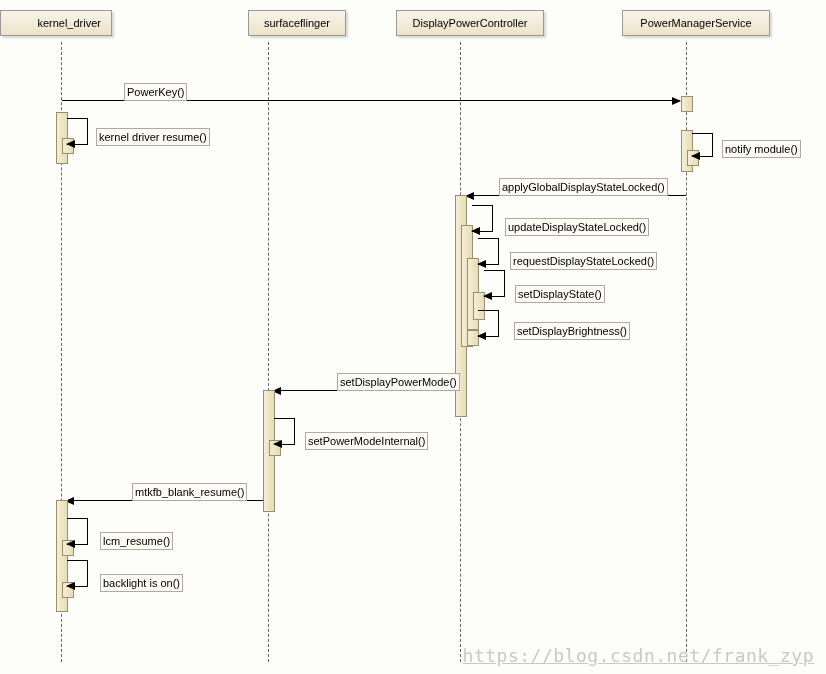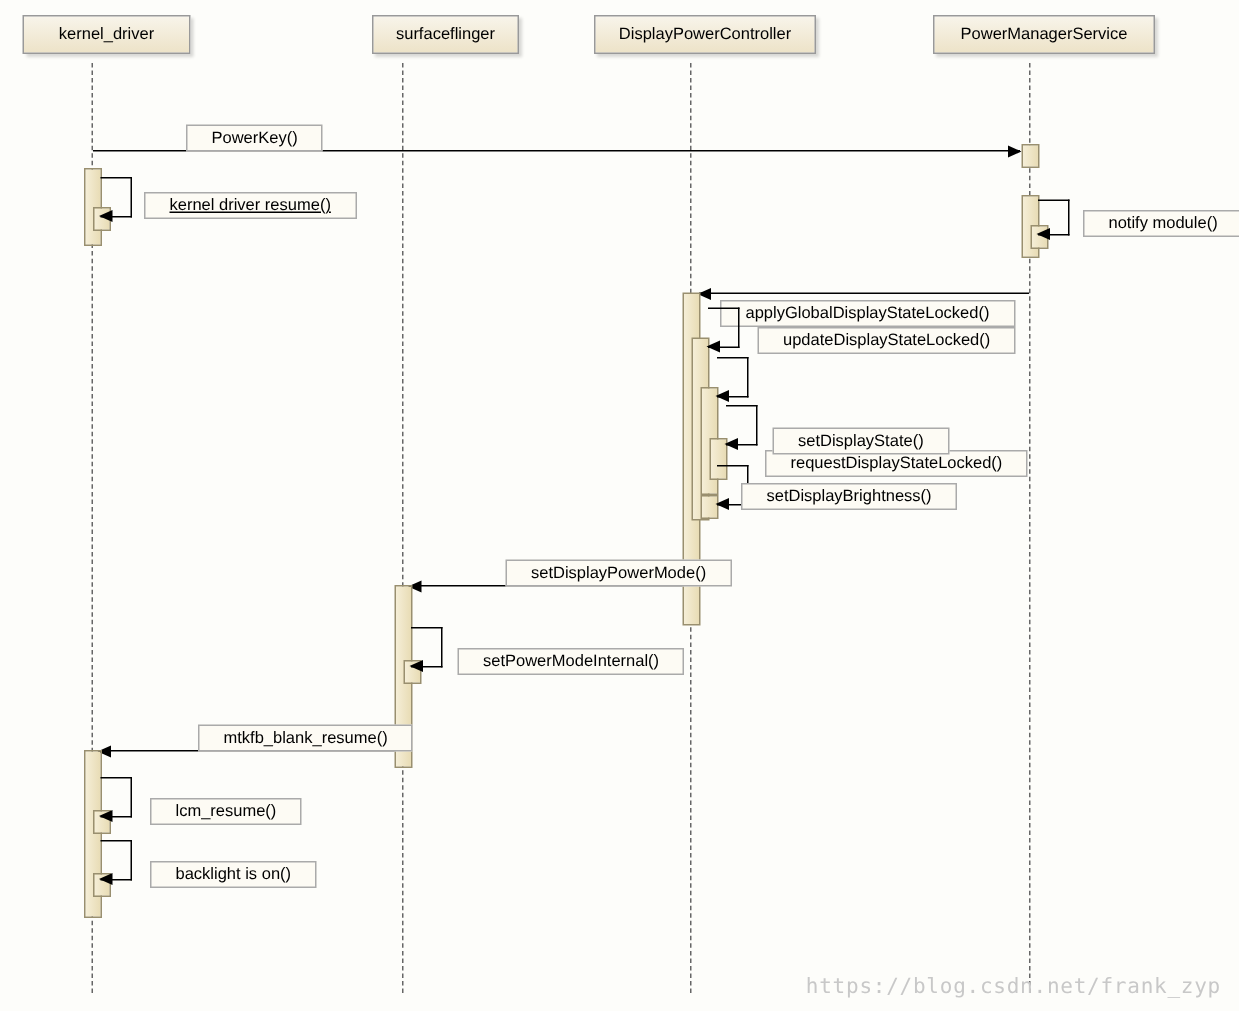--- a/index.html
+++ b/index.html
@@ -53,21 +53,21 @@
   }
   .arrow.left::after {
     left: -1px;
     top: -3.5px;
     border-right: 9px solid #000;
   }
   .msg-label {
     position: absolute;
     border: 1px solid #aaa;
     background: #fdfbf4;
-    padding: 2px 16px;
+    padding: 2px 2px;
     white-space: nowrap;
   }
   .self-call-path {
     position: absolute;
     border-top: 1px solid #000;
     border-right: 1px solid #000;
     border-bottom: 1px solid #000;
   }
   .self-call-path::after {
     content: "";
@@ -79,71 +79,72 @@
     border-top: 4px solid transparent;
     border-bottom: 4px solid transparent;
     border-right: 9px solid #000;
   }
   .watermark {
     position: absolute;
     right: 12px;
     bottom: 8px;
     color: #c8c8c8;
     font-family: monospace;
-    font-size: 14px;
+    font-size: 18px;
     letter-spacing: 0.5px;
+    text-decoration: underline;
   }
 </style>
 </head>
 <body>
 
-<div class="participant-box" style="left:15px;width:90px;">kernel_driver</div>
+<div class="participant-box" style="left:0;width:90px;text-align:right;">kernel_driver</div>
 <div class="participant-box" style="left:228px;width:76px;margin-left:20px;">surfaceflinger</div>
 <div class="participant-box" style="left:396px;width:126px;">DisplayPowerController</div>
 <div class="participant-box" style="left:622px;width:126px;">PowerManagerService</div>
 
 <div class="lifeline" style="left:61px;height:620px;"></div>
 <div class="lifeline" style="left:268px;height:620px;"></div>
 <div class="lifeline" style="left:460px;height:620px;"></div>
 <div class="lifeline" style="left:686px;height:620px;"></div>
 
 <div class="arrow right" style="left:62px;top:100px;width:618px;"></div>
 <div class="msg-label" style="left:124px;top:83px;">PowerKey()</div>
 <div class="activation" style="left:681px;top:96px;height:14px;"></div>
 
 <div class="activation" style="left:56px;top:112px;height:50px;"></div>
 <div class="activation" style="left:62px;top:138px;height:14px;"></div>
 <div class="self-call-path" style="left:67px;top:118px;width:20px;height:25px;"></div>
-<div class="msg-label" style="left:96px;top:128px;text-decoration:underline;">kernel driver resume()</div>
+<div class="msg-label" style="left:96px;top:128px;">kernel driver resume()</div>
 
 <div class="activation" style="left:681px;top:130px;height:40px;"></div>
 <div class="activation" style="left:687px;top:150px;height:14px;"></div>
 <div class="self-call-path" style="left:692px;top:133px;width:20px;height:22px;"></div>
 <div class="msg-label" style="left:722px;top:140px;">notify module()</div>
 
 <div class="arrow left" style="left:466px;top:195px;width:220px;"></div>
-<div class="msg-label" style="left:480px;top:178px;margin-top:22px;">applyGlobalDisplayStateLocked()</div>
+<div class="msg-label" style="left:499px;top:178px;">applyGlobalDisplayStateLocked()</div>
 
 <div class="activation" style="left:455px;top:195px;height:220px;"></div>
 
 <div class="activation" style="left:461px;top:225px;height:120px;"></div>
 <div class="self-call-path" style="left:472px;top:205px;width:20px;height:25px;"></div>
 <div class="msg-label" style="left:505px;top:218px;">updateDisplayStateLocked()</div>
 
 <div class="activation" style="left:467px;top:258px;height:70px;"></div>
 <div class="self-call-path" style="left:478px;top:238px;width:20px;height:25px;"></div>
-<div class="msg-label" style="left:510px;top:252px;margin-top:48px;">requestDisplayStateLocked()</div>
+<div class="msg-label" style="left:510px;top:252px;">requestDisplayStateLocked()</div>
 
 <div class="activation" style="left:473px;top:292px;height:26px;"></div>
 <div class="self-call-path" style="left:484px;top:270px;width:20px;height:25px;"></div>
 <div class="msg-label" style="left:515px;top:285px;">setDisplayState()</div>
 
 <div class="activation" style="left:467px;top:330px;height:14px;"></div>
 <div class="self-call-path" style="left:478px;top:310px;width:20px;height:25px;"></div>
-<div class="msg-label" style="left:494px;top:322px;">setDisplayBrightness()</div>
+<div class="msg-label" style="left:514px;top:322px;">setDisplayBrightness()</div>
 
 <div class="arrow left" style="left:273px;top:390px;width:182px;"></div>
 <div class="msg-label" style="left:305px;top:373px;margin-left:32px;">setDisplayPowerMode()</div>
 
 <div class="activation" style="left:263px;top:390px;height:120px;"></div>
 <div class="activation" style="left:269px;top:440px;height:14px;"></div>
 <div class="self-call-path" style="left:274px;top:418px;width:20px;height:25px;"></div>
 <div class="msg-label" style="left:305px;top:432px;text-align:center;">setPowerModeInternal()</div>
 
 <div class="arrow left" style="left:66px;top:500px;width:197px;"></div>

